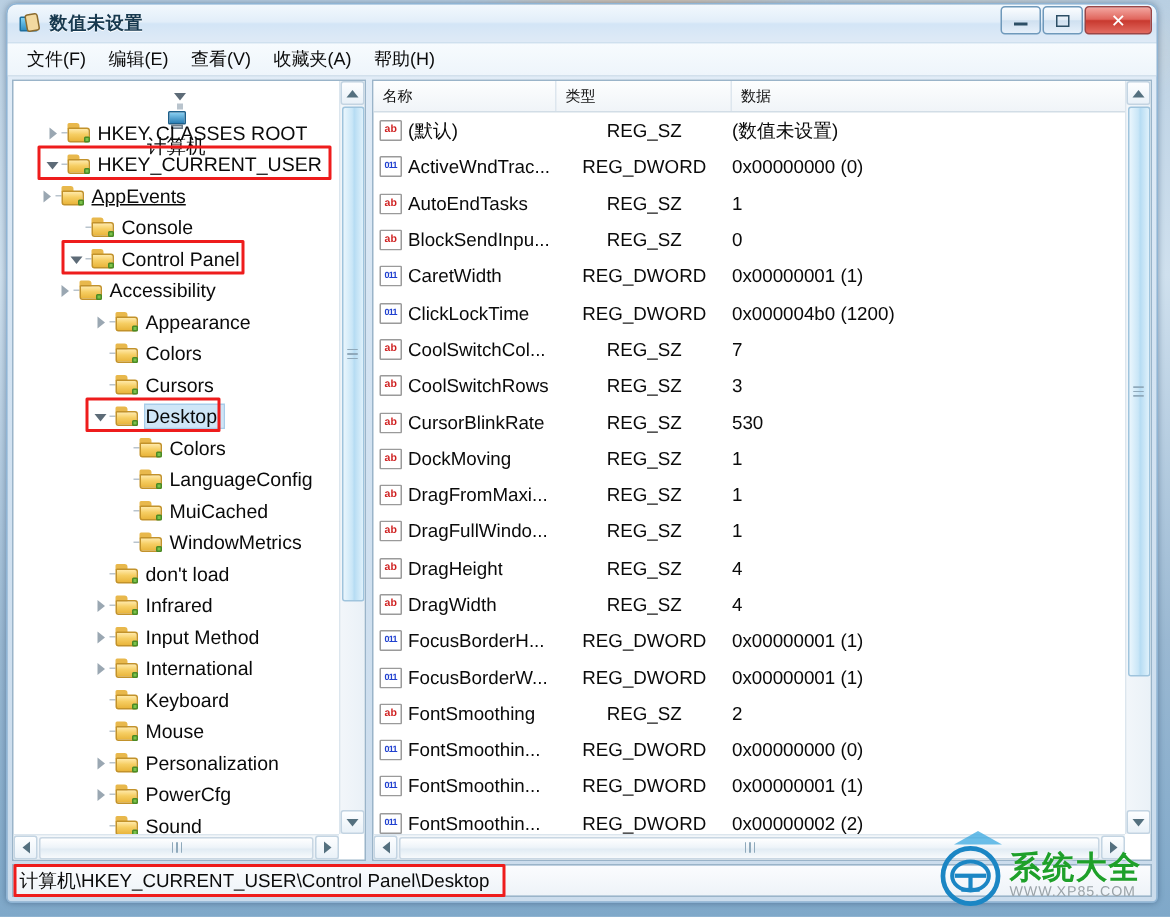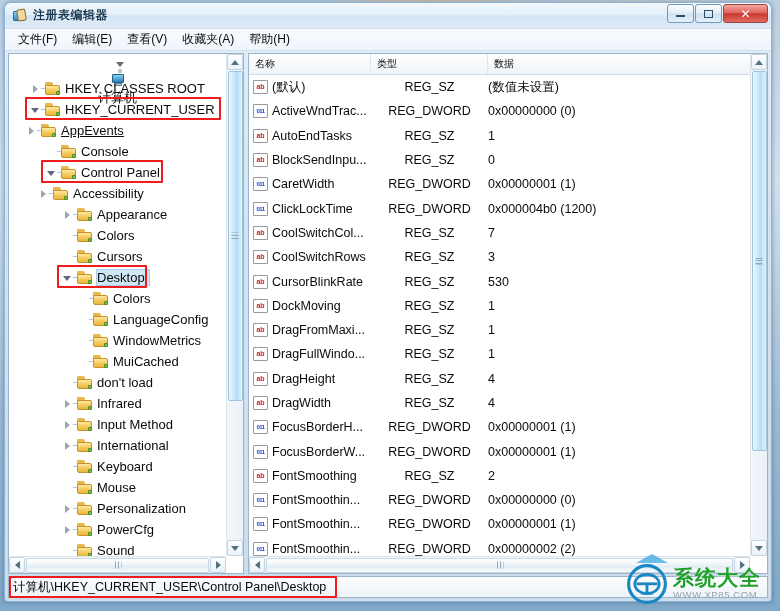--- a/index.html
+++ b/index.html
@@ -299,21 +299,21 @@
   <div class="blob2"></div>
 </div>
 
 <div id="window">
 
   <div id="titlebar">
     <span class="app-icon">
       <span class="sq"></span>
         <span class="hand"></span>
     </span>
-    <span id="title-text">注册表编辑器</span>
+    <span id="title-text">数值未设置</span>
     <div id="winbtns">
       <div class="wb">
           <i class="glyph-min"></i>
         </div>
       <div class="wb">
           <i class="glyph-max"></i>
         </div>
       <div class="wb close">✕</div>
     </div>
   </div>
@@ -476,31 +476,31 @@
             <span class="tlabel">LanguageConfig</span>
           </div>
           <div class="tnode" style="padding-left: 68px;">
             <span class="tw"></span>
             <span class="dash"></span>
             <span class="folder">
               <span class="tab"></span>
               <span class="bd"></span>
               <span class="dot"></span>
             </span>
+            <span class="tlabel">MuiCached</span>
+          </div>
+          <div class="tnode" style="padding-left: 68px;">
+            <span class="tw"></span>
+            <span class="dash"></span>
+            <span class="folder">
+              <span class="tab"></span>
+              <span class="bd"></span>
+              <span class="dot"></span>
+            </span>
             <span class="tlabel">WindowMetrics</span>
-          </div>
-          <div class="tnode" style="padding-left: 68px;">
-            <span class="tw"></span>
-            <span class="dash"></span>
-            <span class="folder">
-              <span class="tab"></span>
-              <span class="bd"></span>
-              <span class="dot"></span>
-            </span>
-            <span class="tlabel">MuiCached</span>
           </div>
           <div class="tnode" style="padding-left: 52px;">
             <span class="tw"></span>
             <span class="dash"></span>
             <span class="folder">
               <span class="tab"></span>
               <span class="bd"></span>
               <span class="dot"></span>
             </span>
             <span class="tlabel">don't load</span>

